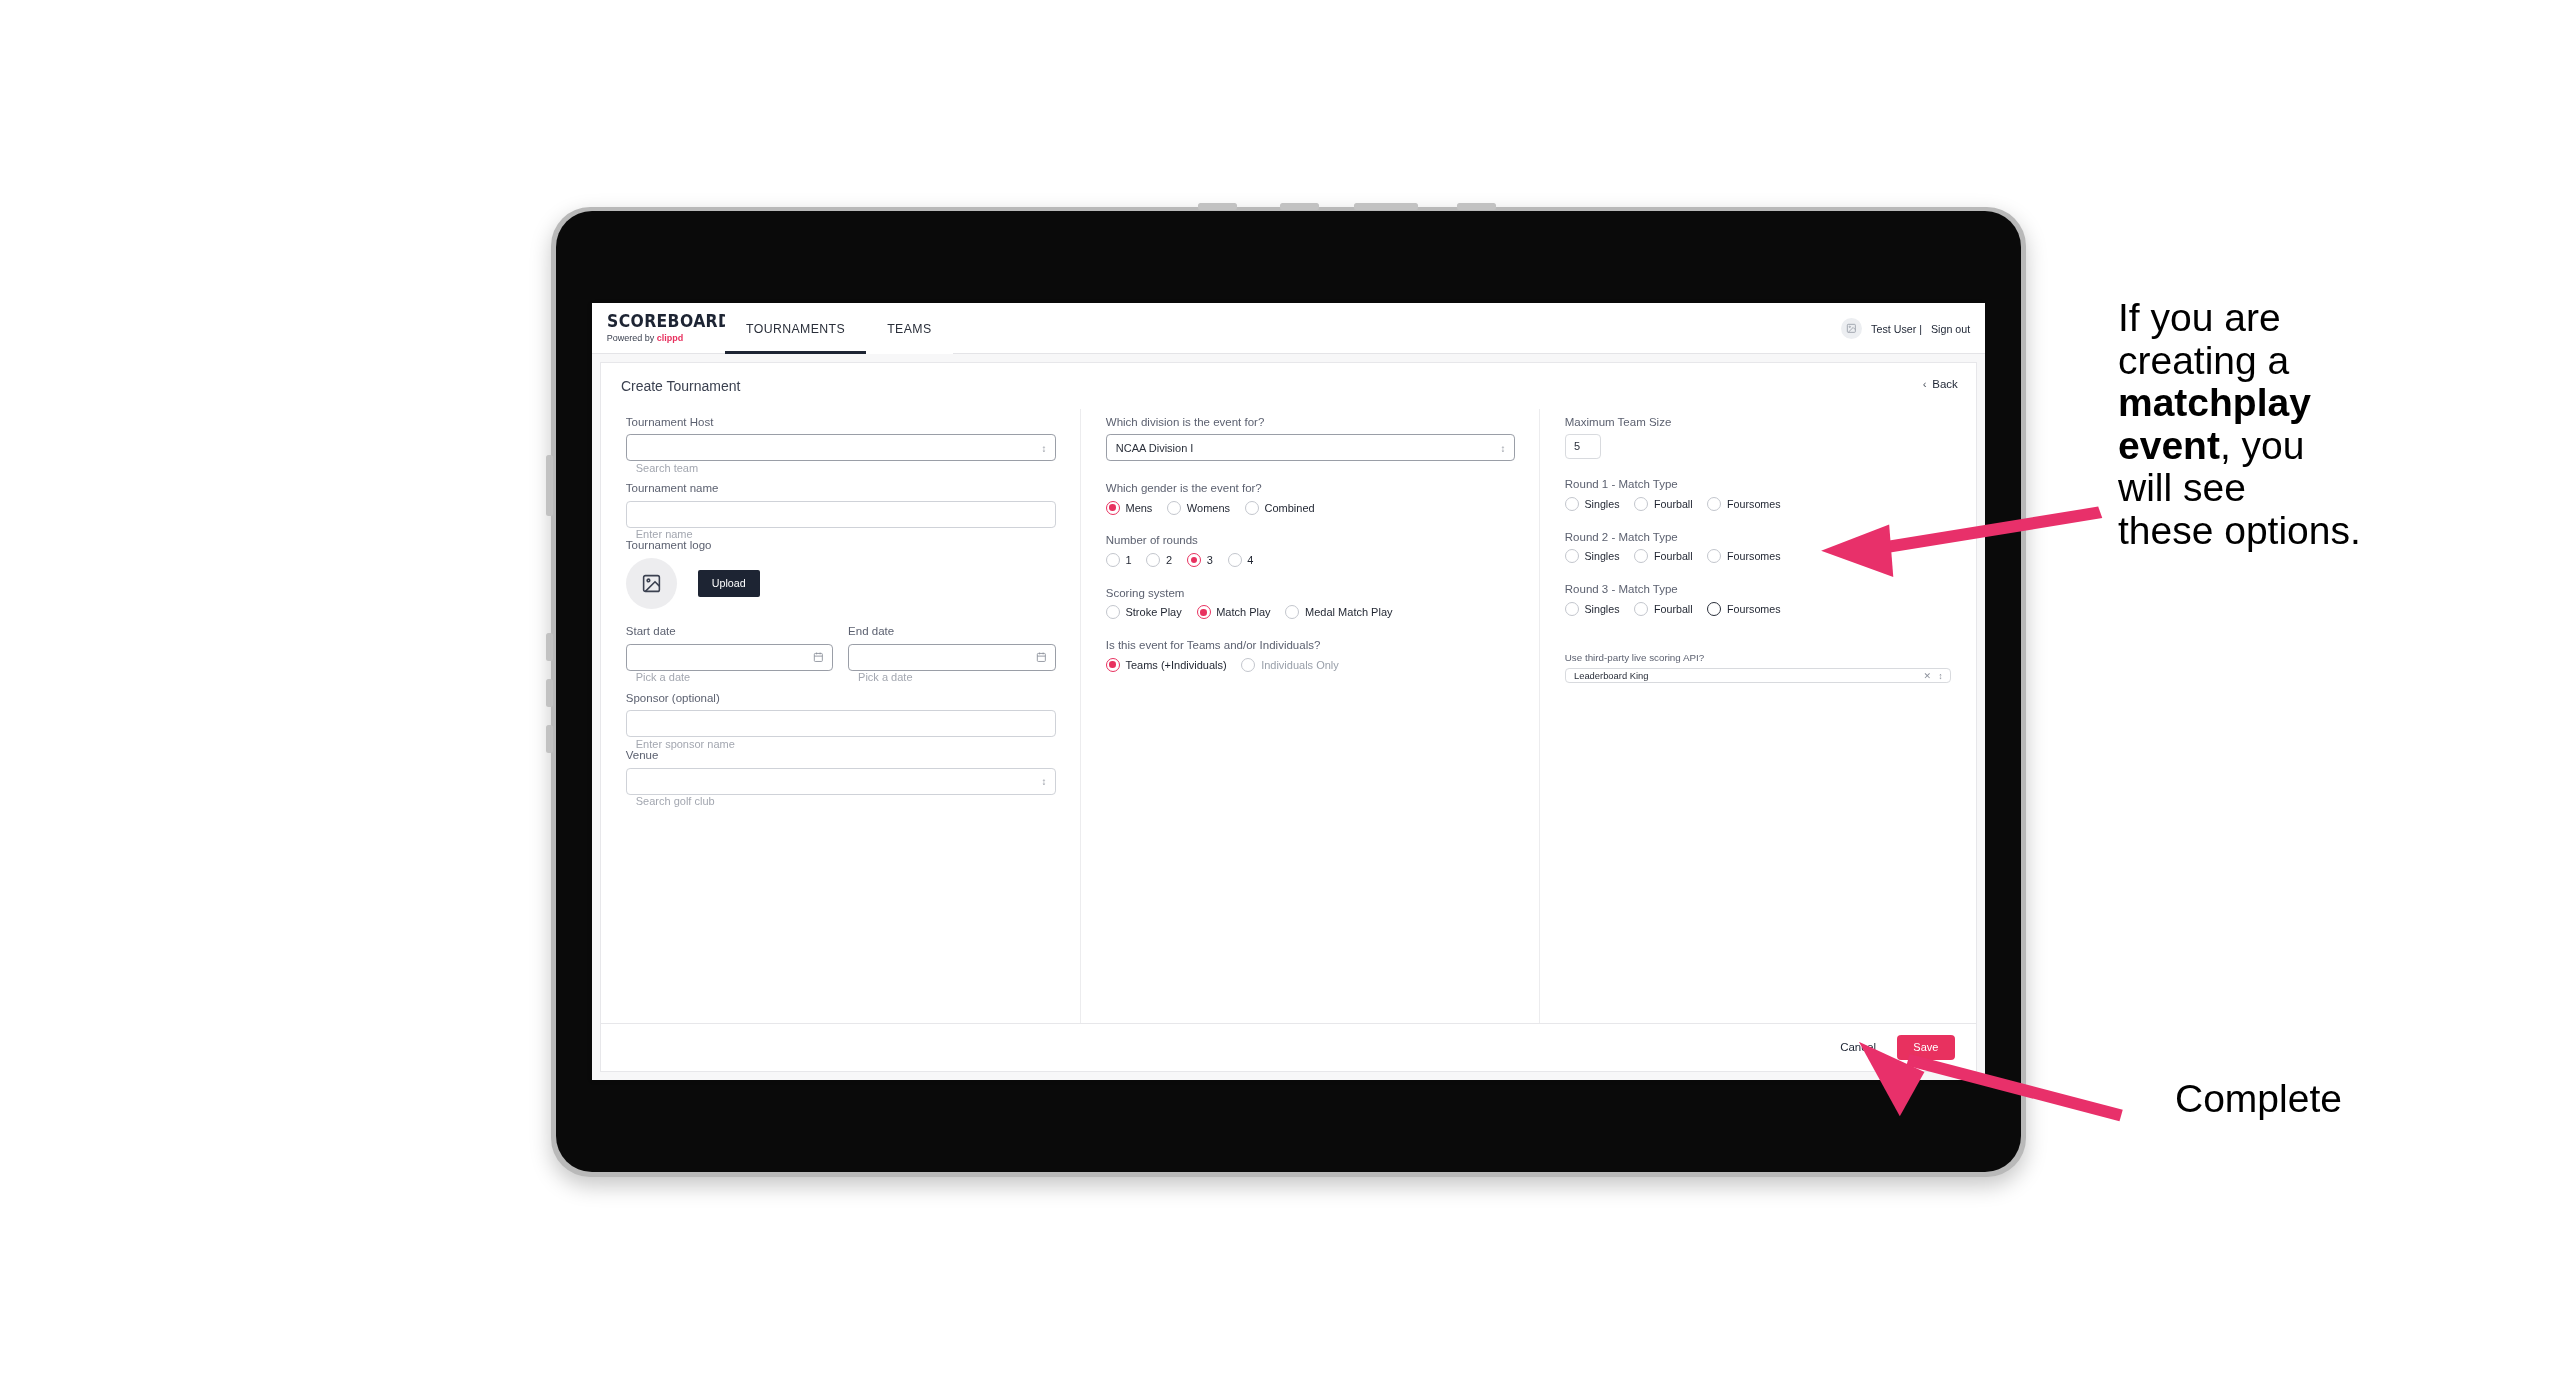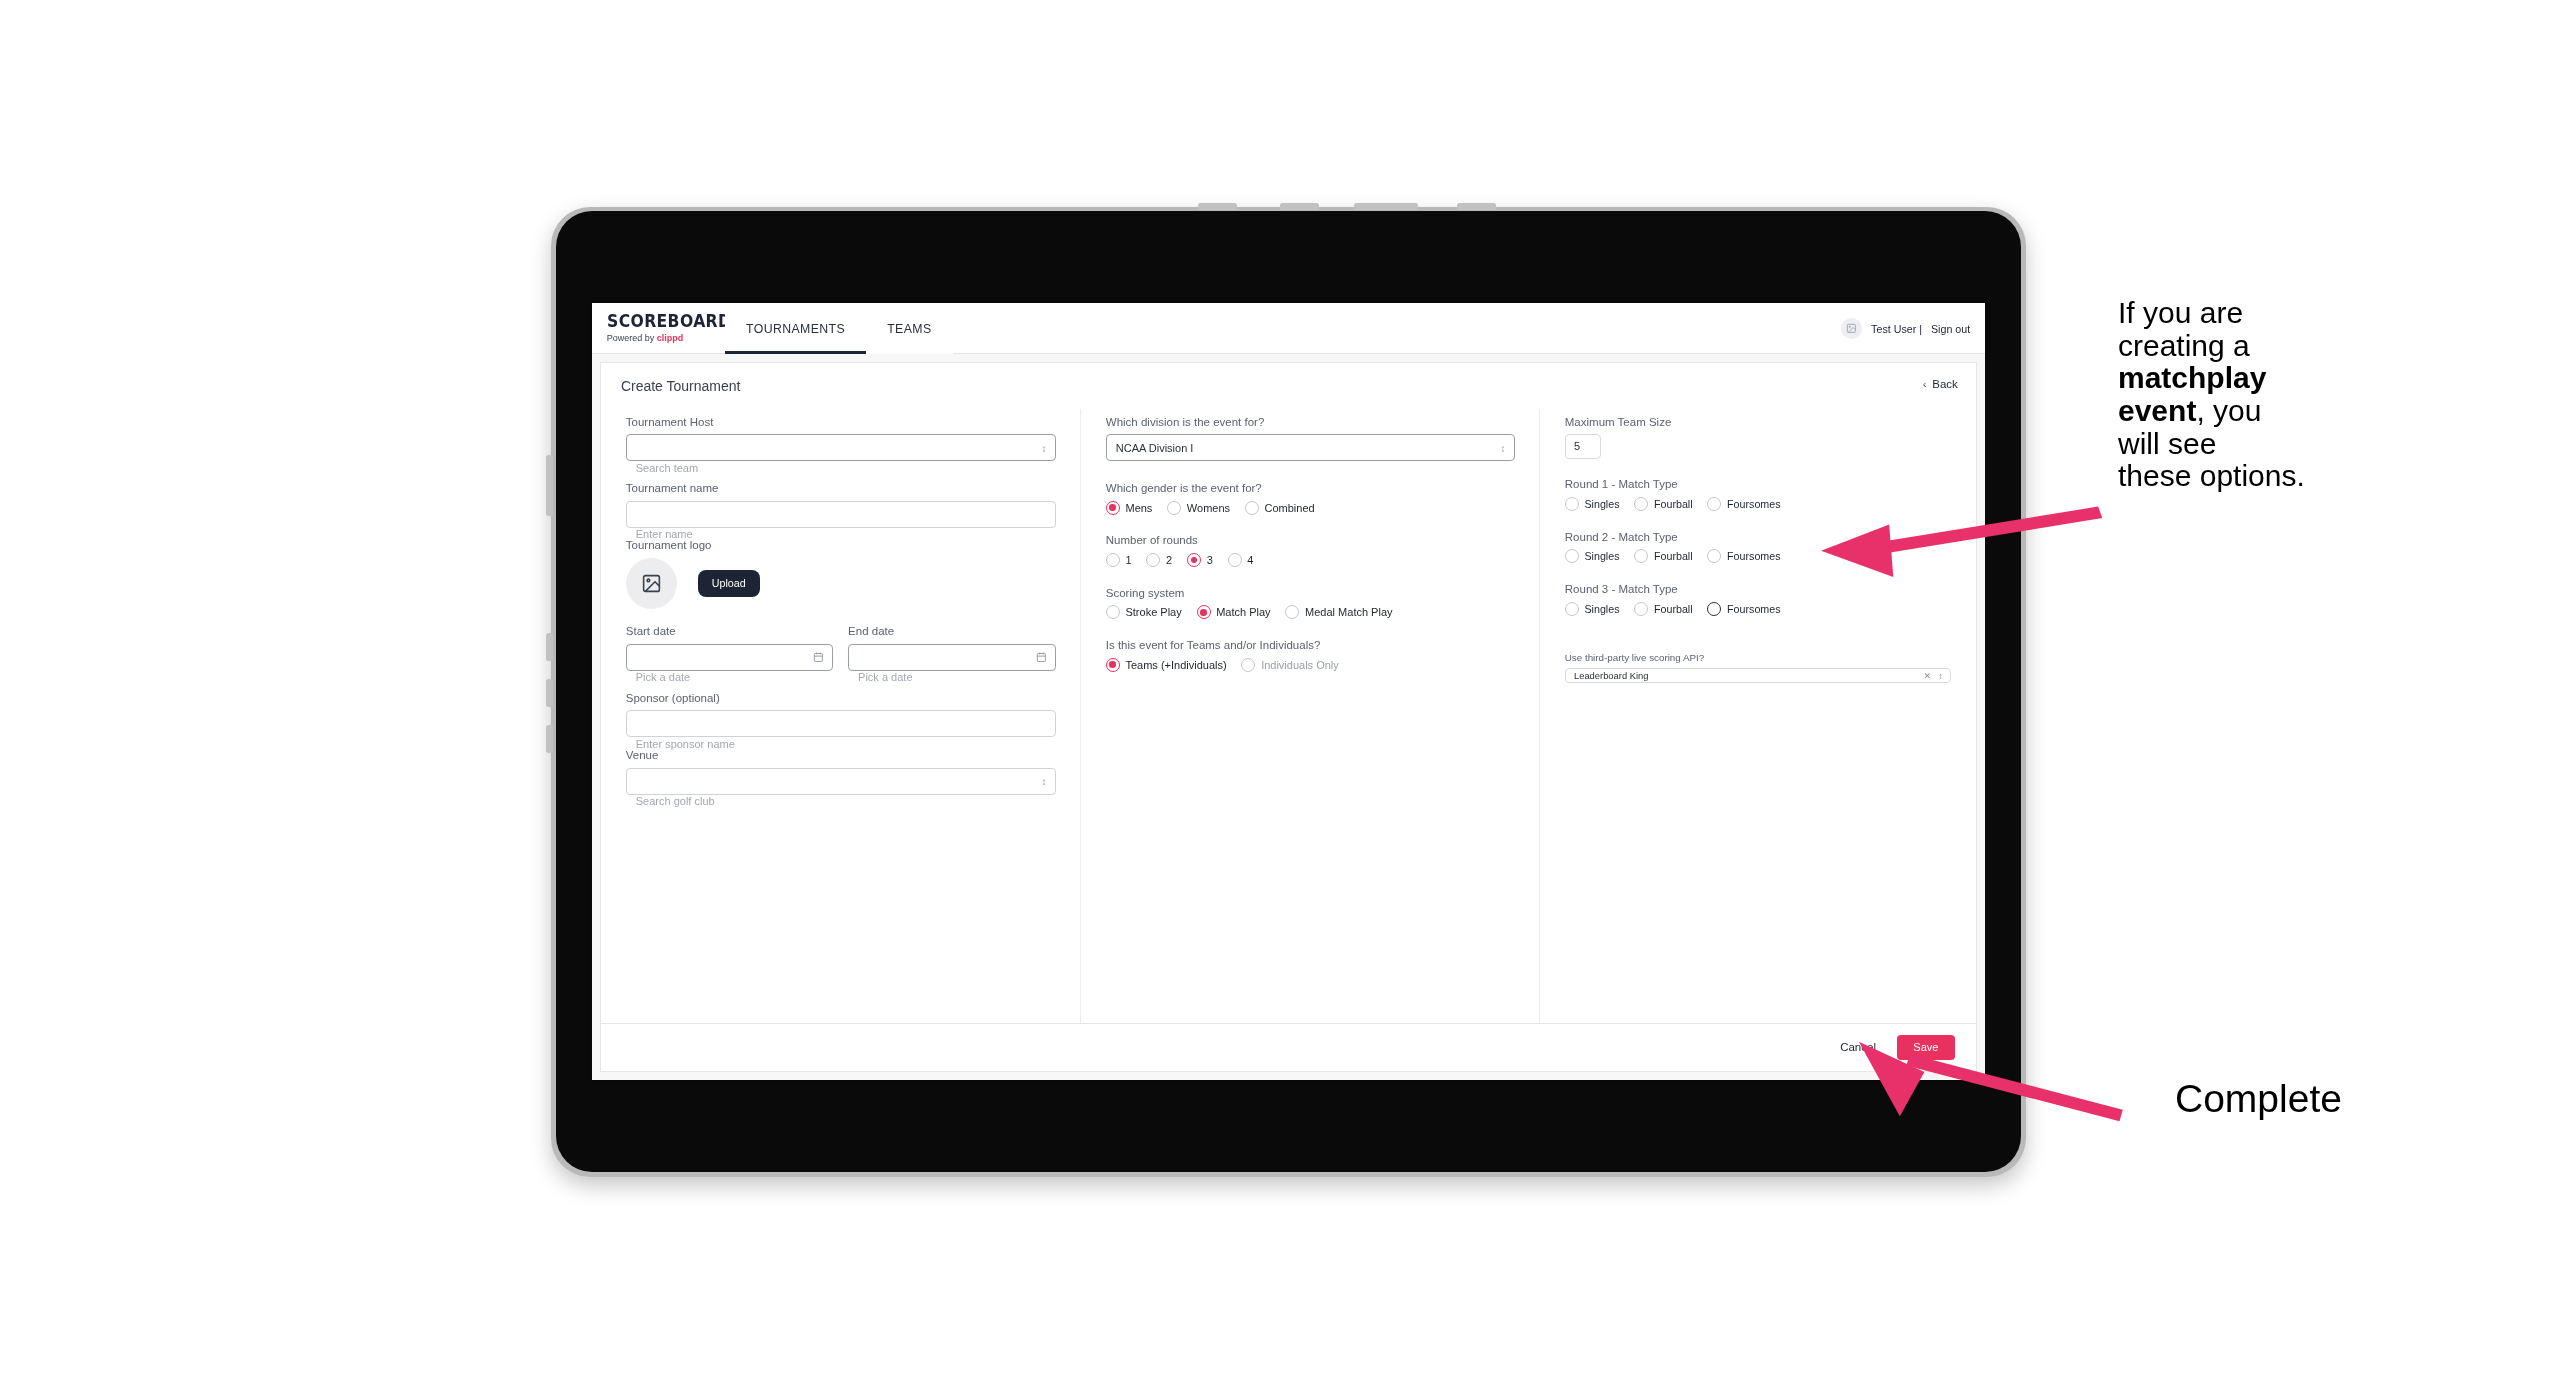--- a/index.html
+++ b/index.html
@@ -102,21 +102,21 @@
 
   .row2{ display:flex; gap:14.8px; }
   .row2 > div{ flex:1 1 0; }
 
   .logo-row{ display:flex; align-items:center; gap:21px; margin:3.3px 0 16.4px 0; }
   .logo-circle{
     width:51px; height:51px; border-radius:50%; background:#ededef;
     display:flex; align-items:center; justify-content:center; color:#3b4150;
   }
   .upload-btn{
-    background:#1d2433; color:#fff; font-size:10.7px; border-radius:8px;
+    background:#1d2433; color:#fff; font-size:10.7px; border-radius:2px;
     padding:7.4px 14px; cursor:pointer;
   }
 
   
   .radios{ display:flex; align-items:center; gap:6.6px; margin-bottom:19.7px; flex-wrap:nowrap; }
   .ropt{ display:flex; align-items:center; gap:5.7px; margin-right:8.2px; cursor:pointer; }
   .radio{
     width:14px; height:14px; border-radius:50%; border:1.3px solid #c3c6cd;
     display:flex; align-items:center; justify-content:center; flex:0 0 14px; background:#fff;
   }
@@ -146,21 +146,21 @@
     justify-content:flex-end; padding-right:21px; gap:21px;
   }
   .cancel-btn{ font-size:11.5px; color:#1d2433; cursor:pointer; }
   .save-btn{
     background:#e8315f; color:#fff; font-size:11px; border-radius:4.1px;
     padding:6.6px 16.4px; cursor:pointer;
   }
 
   
   .anno{ position:absolute; font-family:"Liberation Sans", sans-serif; color:#000; }
-  .anno-1{ left:2118px; top:297px; width:385px; font-size:30px; line-height:1.09; }
+  .anno-1{ left:2118px; top:297px; width:385px; font-size:39px; line-height:1.09; }
   .anno-2{ left:2175px; top:1078px; width:377px; font-size:39px; line-height:1.09; }
   .anno b{ font-weight:700; }
   .arrows{ position:absolute; left:0; top:0; width:2576px; height:1386px; pointer-events:none; }
 </style>
 </head>
 <body>
 
 <div id="root">
 
   <div class="tablet-outer">

